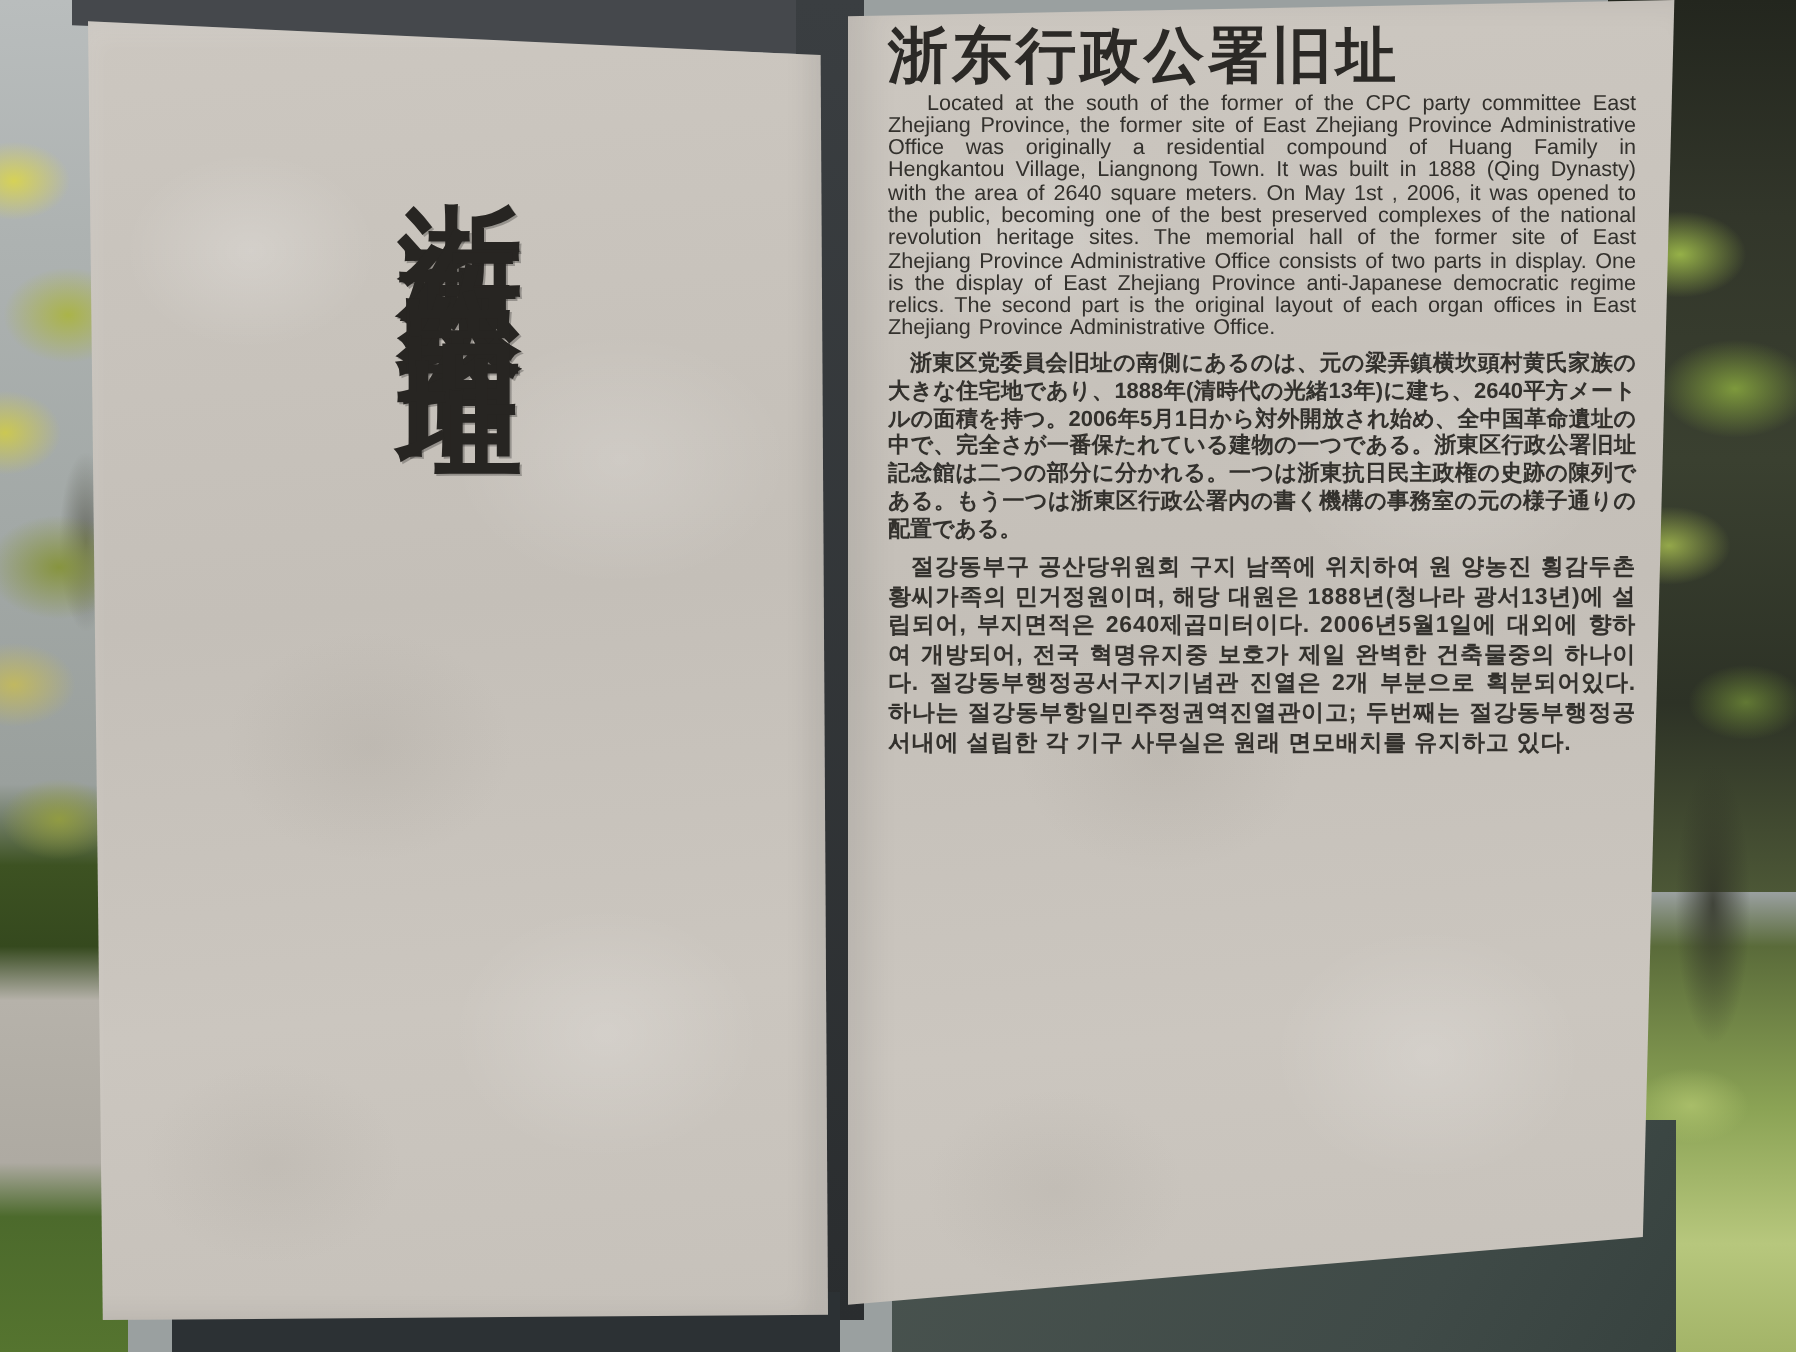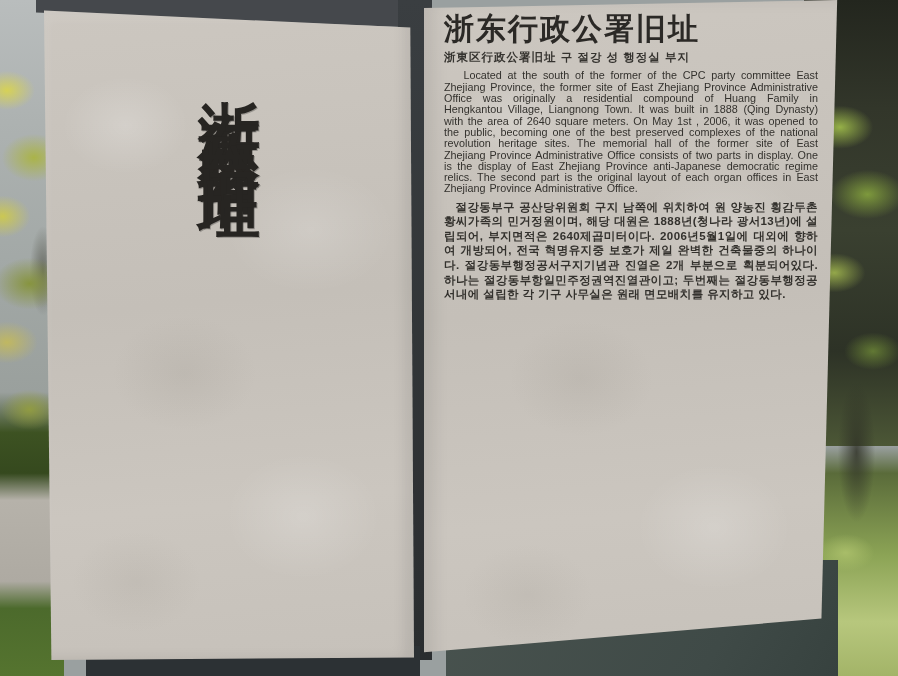--- a/index.html
+++ b/index.html
@@ -102,19 +102,19 @@
   <div class="base-left"></div>
   <div class="base-right"></div>
 
   <div class="panel-left stone">
     <div class="vtitle">浙东行政公署旧址</div>
   </div>
 
   <div class="panel-right stone">
     <div class="content">
       <h1 class="t-zh">浙东行政公署旧址</h1>
-      <div class="t-jk">浙東区行政公署旧址  구 절강 성 행정실 부지</div>
       <p class="p-en">Located at the south of the former of the CPC party committee East Zhejiang Province, the former site of East Zhejiang Province Administrative Office was originally a residential compound of Huang Family in Hengkantou Village, Liangnong Town. It was built in 1888 (Qing Dynasty) with the area of 2640 square meters. On May 1st , 2006, it was opened to the public, becoming one of the best preserved complexes of the national revolution heritage sites. The memorial hall of the former site of East Zhejiang Province Administrative Office consists of two parts in display. One is the display of East Zhejiang Province anti-Japanese democratic regime relics. The second part is the original layout of each organ offices in East Zhejiang Province Administrative Office.</p>
+      <p class="p-ja">浙東区党委員会旧址の南側にあるのは、元の梁弄鎮横坎頭村黄氏家族の大きな住宅地であり、1888年(清時代の光緒13年)に建ち、2640平方メートルの面積を持つ。2006年5月1日から対外開放され始め、全中国革命遺址の中で、完全さが一番保たれている建物の一つである。浙東区行政公署旧址記念館は二つの部分に分かれる。一つは浙東抗日民主政権の史跡の陳列である。もう一つは浙東区行政公署内の書く機構の事務室の元の様子通りの配置である。</p>
       <p class="p-ko">절강동부구 공산당위원회 구지 남쪽에 위치하여 원 양농진 횡감두촌 황씨가족의 민거정원이며, 해당 대원은 1888년(청나라 광서13년)에 설립되어, 부지면적은 2640제곱미터이다. 2006년5월1일에 대외에 향하여 개방되어, 전국 혁명유지중 보호가 제일 완벽한 건축물중의 하나이다. 절강동부행정공서구지기념관 진열은 2개 부분으로 획분되어있다. 하나는 절강동부항일민주정권역진열관이고; 두번째는 절강동부행정공서내에 설립한 각 기구 사무실은 원래 면모배치를 유지하고 있다.</p>
     </div>
   </div>
 
 </div>
 
 </body></html>

